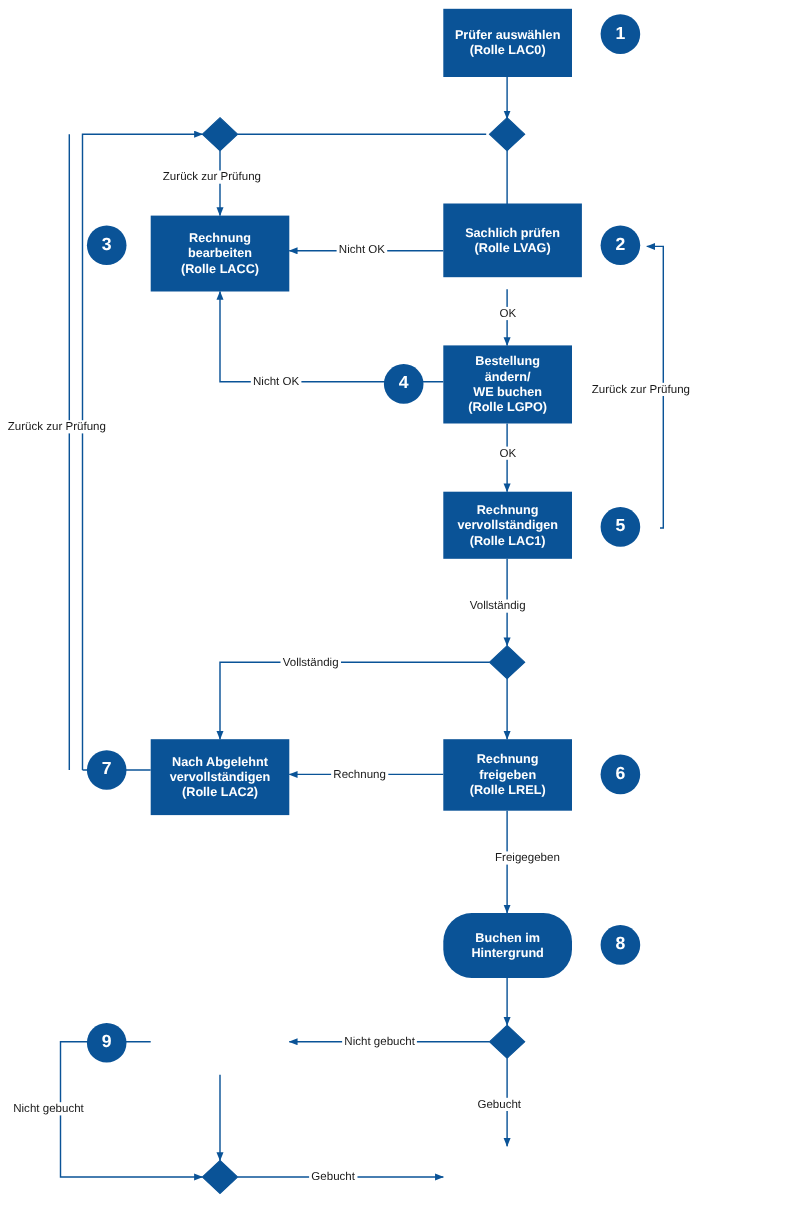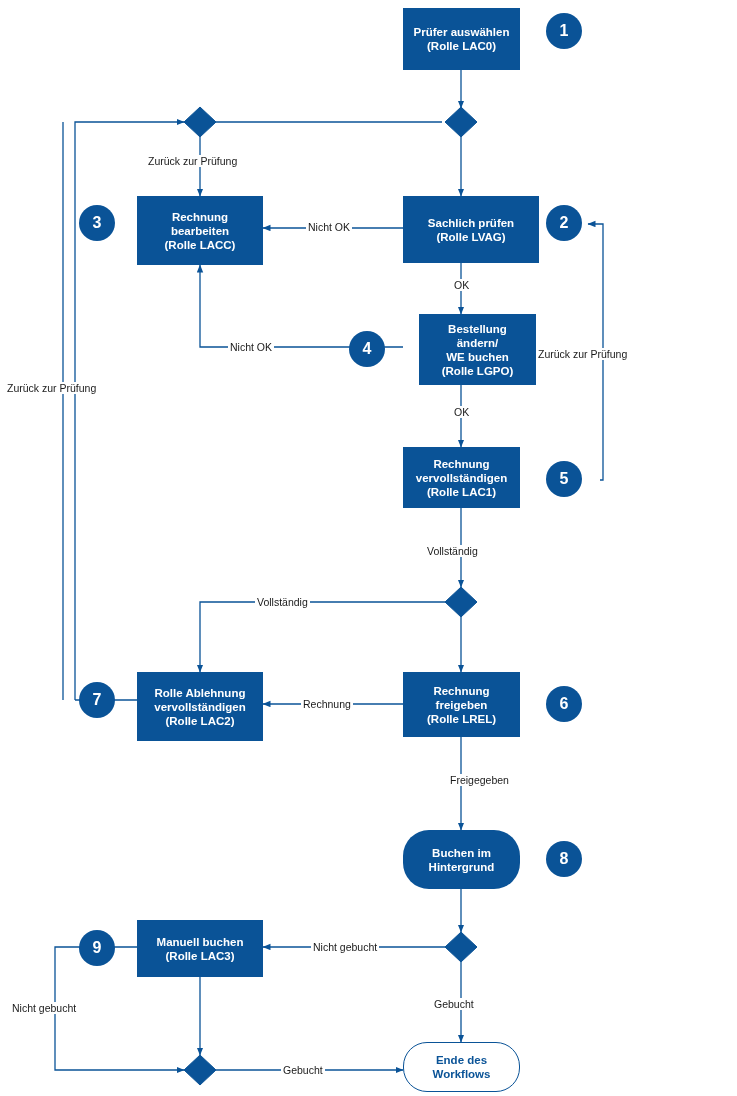--- a/index.html
+++ b/index.html
@@ -144,52 +144,48 @@
       <polygon points="200,107 216,122 200,137 184,122"></polygon>
       <polygon points="461,587 477,602 461,617 445,602"></polygon>
       <polygon points="461,932 477,947 461,962 445,947"></polygon>
       <polygon points="200,1055 216,1070 200,1085 184,1070"></polygon>
     </g>
   </svg>
 
   <div class="node" style="left:403px; top:8px; width:117px; height:62px;">Prüfer auswählen
 (Rolle LAC0)</div>
 
-  <div class="node" style="left:403px; top:196px; width:136px; height:67px;">Sachlich prüfen
+  <div class="node" style="left:403px; top:185px; width:126px; height:67px;">Sachlich prüfen
 (Rolle LVAG)</div>
 
   <div class="node" style="left:137px; top:196px; width:126px; height:69px;">Rechnung
 bearbeiten
 (Rolle LACC)</div>
 
-  <div class="node" style="left:403px; top:314px; width:117px; height:71px;margin-left:16px;">Bestellung
+  <div class="node" style="left:403px; top:314px; width:117px; height:71px;">Bestellung
 ändern/
 WE buchen
 (Rolle LGPO)</div>
 
   <div class="node" style="left:403px; top:447px; width:117px; height:61px;">Rechnung
 vervollständigen
 (Rolle LAC1)</div>
 
   <div class="node" style="left:403px; top:672px; width:117px; height:65px;">Rechnung
 freigeben
 (Rolle LREL)</div>
 
-  <div class="node" style="left:137px; top:672px; width:126px; height:69px;">Rolle Ablehnung
+  <div class="node" style="left:137px; top:672px; width:126px; height:69px;">Nach Abgelehnt
 vervollständigen
 (Rolle LAC2)</div>
 
   <div class="node" style="left:403px; top:830px; width:117px; height:59px;border-radius:26px;">Buchen im
 Hintergrund</div>
 
-  <div class="node" style="left:137px; top:920px; width:126px; height:57px;">Manuell buchen
-(Rolle LAC3)</div>
-
-  <div class="terminator" style="left:403px; top:1042px; width:117px; height:50px;">Ende des
-Workflows</div>
+
 
   <div class="badge" style="left:546px; top:13px;">1</div>
   <div class="badge" style="left:546px; top:205px;">2</div>
   <div class="badge" style="left:79px; top:205px;">3</div>
   <div class="badge" style="left:349px; top:331px;">4</div>
   <div class="badge" style="left:546px; top:461px;">5</div>
   <div class="badge" style="left:546px; top:686px;">6</div>
   <div class="badge" style="left:79px; top:682px;">7</div>
   <div class="badge" style="left:546px; top:841px;">8</div>
   <div class="badge" style="left:79px; top:930px;">9</div>

